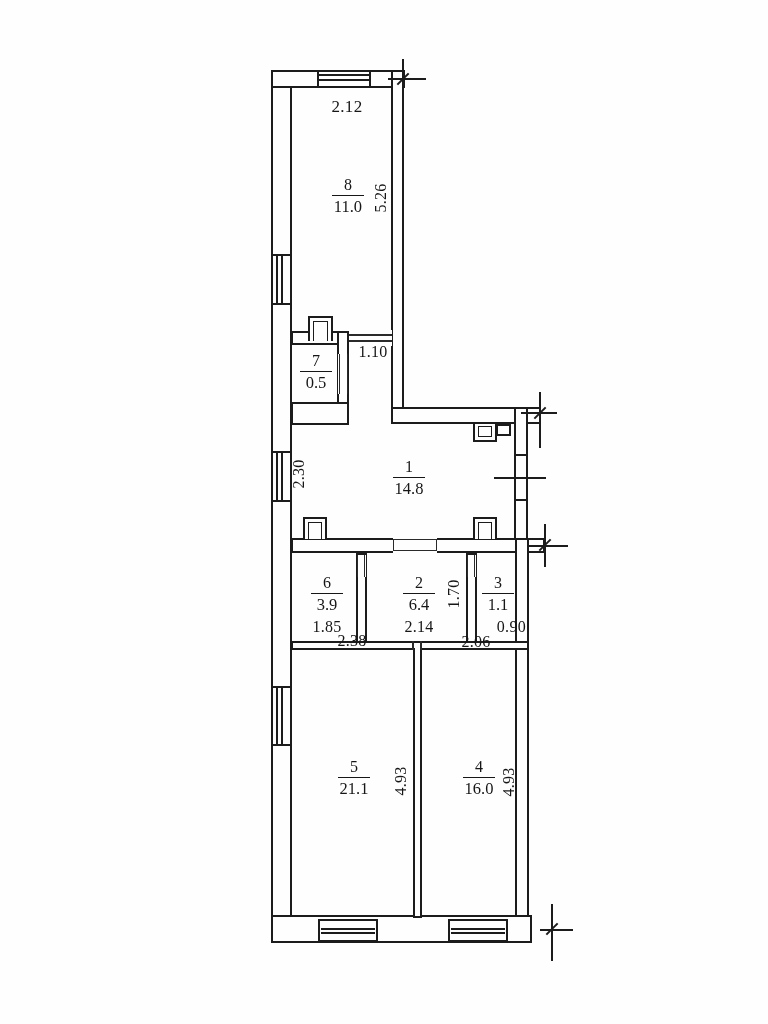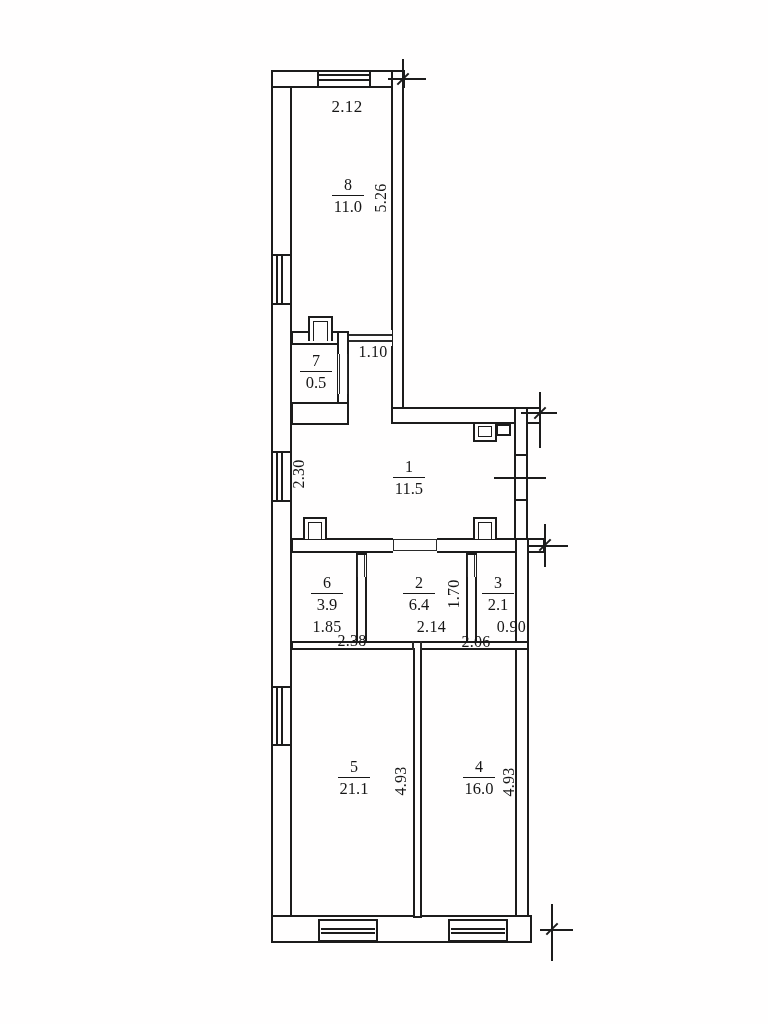--- a/index.html
+++ b/index.html
@@ -132,49 +132,49 @@
   <div class="room-label" style="left:319px;top:176px;width:58px;">
     <div class="num">8</div>
     <div class="area">11.0</div>
   </div>
   <div class="room-label" style="left:294px;top:352px;width:44px;">
     <div class="num">7</div>
     <div class="area">0.5</div>
   </div>
   <div class="room-label" style="left:383px;top:458px;width:52px;">
     <div class="num">1</div>
-    <div class="area">11.5</div>
+    <div class="area">14.8</div>
   </div>
   <div class="room-label" style="left:302px;top:574px;width:50px;">
     <div class="num">6</div>
     <div class="area">3.9</div>
   </div>
   <div class="room-label" style="left:394px;top:574px;width:50px;">
     <div class="num">2</div>
     <div class="area">6.4</div>
   </div>
   <div class="room-label" style="left:473px;top:574px;width:50px;">
     <div class="num">3</div>
-    <div class="area">2.1</div>
+    <div class="area">1.1</div>
   </div>
   <div class="room-label" style="left:326px;top:758px;width:56px;">
     <div class="num">5</div>
     <div class="area">21.1</div>
   </div>
   <div class="room-label" style="left:451px;top:758px;width:56px;">
     <div class="num">4</div>
     <div class="area">16.0</div>
   </div>
 
   <div class="dim" style="left:319px;top:97px;width:56px;font-size:17px;">2.12</div>
   <div class="vdim" style="left:352px;top:188px;width:60px;height:20px;">5.26</div>
   <div class="dim" style="left:350px;top:343px;width:46px;">1.10</div>
   <div class="vdim" style="left:270px;top:464px;width:60px;height:20px;">2.30</div>
   <div class="dim" style="left:300px;top:618px;width:54px;">1.85</div>
-  <div class="dim" style="left:392px;top:618px;width:54px;text-align:right;">2.14</div>
+  <div class="dim" style="left:392px;top:618px;width:54px;">2.14</div>
   <div class="vdim" style="left:425px;top:584px;width:60px;height:20px;">1.70</div>
   <div class="dim" style="left:472px;top:618px;width:54px;text-align:right;">0.90</div>
   <div class="dim" style="left:325px;top:632px;width:54px;">2.38</div>
   <div class="dim" style="left:449px;top:633px;width:54px;">2.06</div>
   <div class="vdim" style="left:372px;top:771px;width:60px;height:20px;">4.93</div>
   <div class="vdim" style="left:480px;top:772px;width:60px;height:20px;">4.93</div>
 
 </div>
 
 </body></html>

